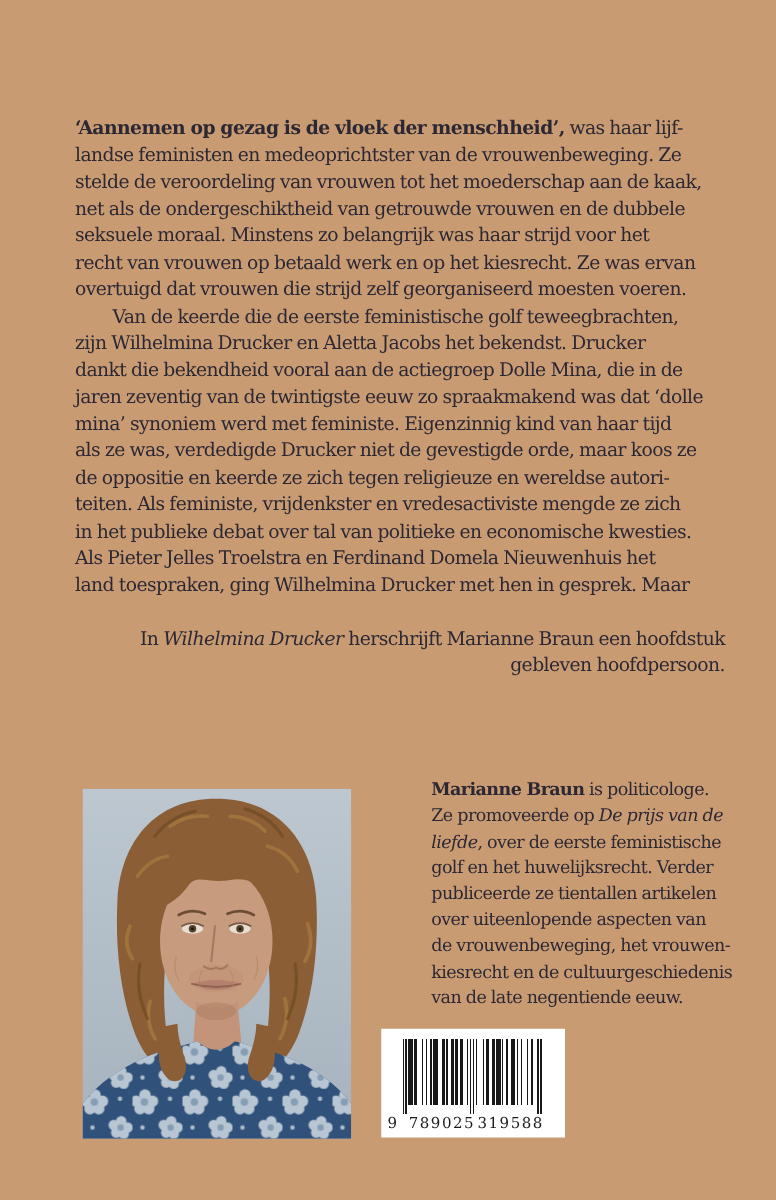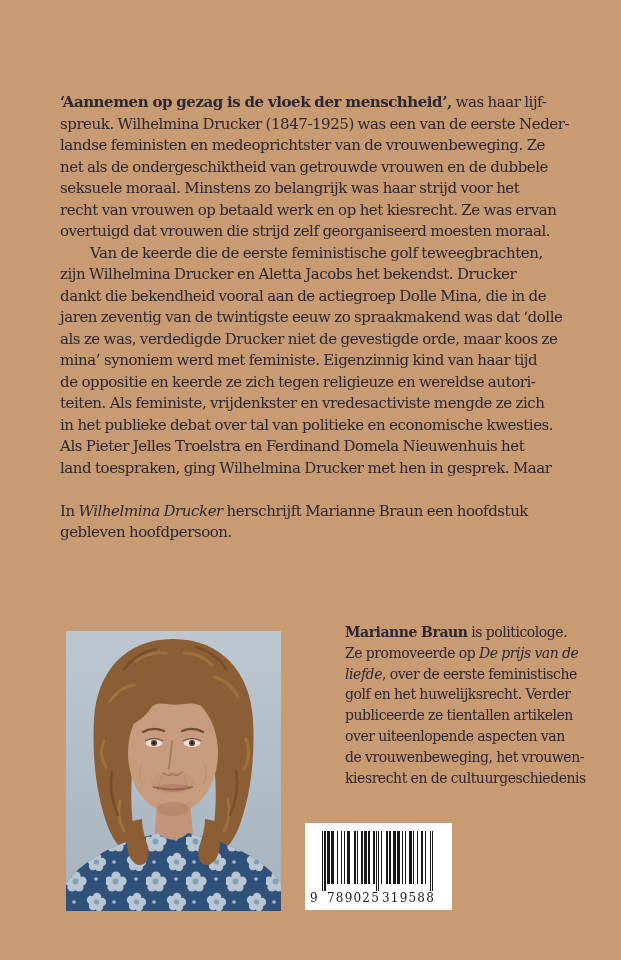--- a/index.html
+++ b/index.html
@@ -14,21 +14,21 @@
   }
   .synopsis{
     position:absolute;left:60px;top:92px;width:520px;
     font-size:15px;line-height:21.5px;
     letter-spacing:-0.45px;word-spacing:-0.5px;
   }
   .tline{white-space:nowrap;}
   .b{font-weight:700;}
   .i{font-style:italic;}
   .para2 .tline:first-child{text-indent:30px;}
-  .para3{margin-top:21.5px;}
+  .para3{margin-top:21.5px;text-align:right;}
   .bio{
     position:absolute;left:313px;top:622px;width:245px;
     font-size:14px;line-height:20.8px;
     letter-spacing:-0.45px;word-spacing:-0.3px;margin-left:32px;
   }
   .photo{
     position:absolute;left:66px;top:631px;width:215px;height:280px;
   }
   .photo svg{display:block;}
   .barcode{
@@ -43,34 +43,34 @@
   }
 </style>
 </head>
 <body>
 
 <div class="cover" style="background: rgb(201, 155, 115);">
 
   <div class="synopsis">
     <div class="para1">
         <div class="tline"><span class="b">‘Aannemen op gezag is de vloek der menschheid’,</span><span> was haar lijf-</span></div>
-        <div class="tline"><span>spreuk. Wilhelmina Drucker (1847-1925) was een van de eerste Neder-</span></div>
         <div class="tline"><span>landse feministen en medeoprichtster van de vrouwenbeweging. Ze</span></div>
+        <div class="tline"><span>stelde de veroordeling van vrouwen tot het moederschap aan de kaak,</span></div>
         <div class="tline"><span>net als de ondergeschiktheid van getrouwde vrouwen en de dubbele</span></div>
         <div class="tline"><span>seksuele moraal. Minstens zo belangrijk was haar strijd voor het</span></div>
         <div class="tline"><span>recht van vrouwen op betaald werk en op het kiesrecht. Ze was ervan</span></div>
-        <div class="tline"><span>overtuigd dat vrouwen die strijd zelf georganiseerd moesten moraal.</span></div>
+        <div class="tline"><span>overtuigd dat vrouwen die strijd zelf georganiseerd moesten voeren.</span></div>
       </div>
     <div class="para2">
         <div class="tline"><span>Van de keerde die de eerste feministische golf teweegbrachten,</span></div>
         <div class="tline"><span>zijn Wilhelmina Drucker en Aletta Jacobs het bekendst. Drucker</span></div>
         <div class="tline"><span>dankt die bekendheid vooral aan de actiegroep Dolle Mina, die in de</span></div>
         <div class="tline"><span>jaren zeventig van de twintigste eeuw zo spraakmakend was dat ‘dolle</span></div>
+        <div class="tline"><span>mina’ synoniem werd met feministe. Eigenzinnig kind van haar tijd</span></div>
         <div class="tline"><span>als ze was, verdedigde Drucker niet de gevestigde orde, maar koos ze</span></div>
-        <div class="tline"><span>mina’ synoniem werd met feministe. Eigenzinnig kind van haar tijd</span></div>
         <div class="tline"><span>de oppositie en keerde ze zich tegen religieuze en wereldse autori-</span></div>
         <div class="tline"><span>teiten. Als feministe, vrijdenkster en vredesactiviste mengde ze zich</span></div>
         <div class="tline"><span>in het publieke debat over tal van politieke en economische kwesties.</span></div>
         <div class="tline"><span>Als Pieter Jelles Troelstra en Ferdinand Domela Nieuwenhuis het</span></div>
         <div class="tline"><span>land toespraken, ging Wilhelmina Drucker met hen in gesprek. Maar</span></div>
       </div>
     <div class="para3">
         <div class="tline"><span>In </span><span class="i">Wilhelmina Drucker</span><span> herschrijft Marianne Braun een hoofdstuk</span></div>
         <div class="tline"><span>gebleven hoofdpersoon.</span></div>
       </div>
@@ -78,20 +78,21 @@
 
   <div class="bio">
       <div class="tline"><span class="b">Marianne Braun</span><span> is politicologe.</span></div>
       <div class="tline"><span>Ze promoveerde op </span><span class="i">De prijs van de</span></div>
       <div class="tline"><span class="i">liefde</span><span>, over de eerste feministische</span></div>
       <div class="tline"><span>golf en het huwelijksrecht. Verder</span></div>
       <div class="tline"><span>publiceerde ze tientallen artikelen</span></div>
       <div class="tline"><span>over uiteenlopende aspecten van</span></div>
       <div class="tline"><span>de vrouwenbeweging, het vrouwen-</span></div>
       <div class="tline"><span>kiesrecht en de cultuurgeschiedenis</span></div>
+      <div class="tline"><span>van de late negentiende eeuw.</span></div>
     </div>
 
   <div class="photo">
     <svg width="215" height="280" viewBox="0 0 215 280">
       <defs>
         <linearGradient id="pbg" x1="0" y1="0" x2="0" y2="1">
           <stop offset="0" stop-color="#bcc7d0"></stop>
           <stop offset="1" stop-color="#a6b2bd"></stop>
         </linearGradient>
         <pattern id="flw" width="40" height="40" patternUnits="userSpaceOnUse">

